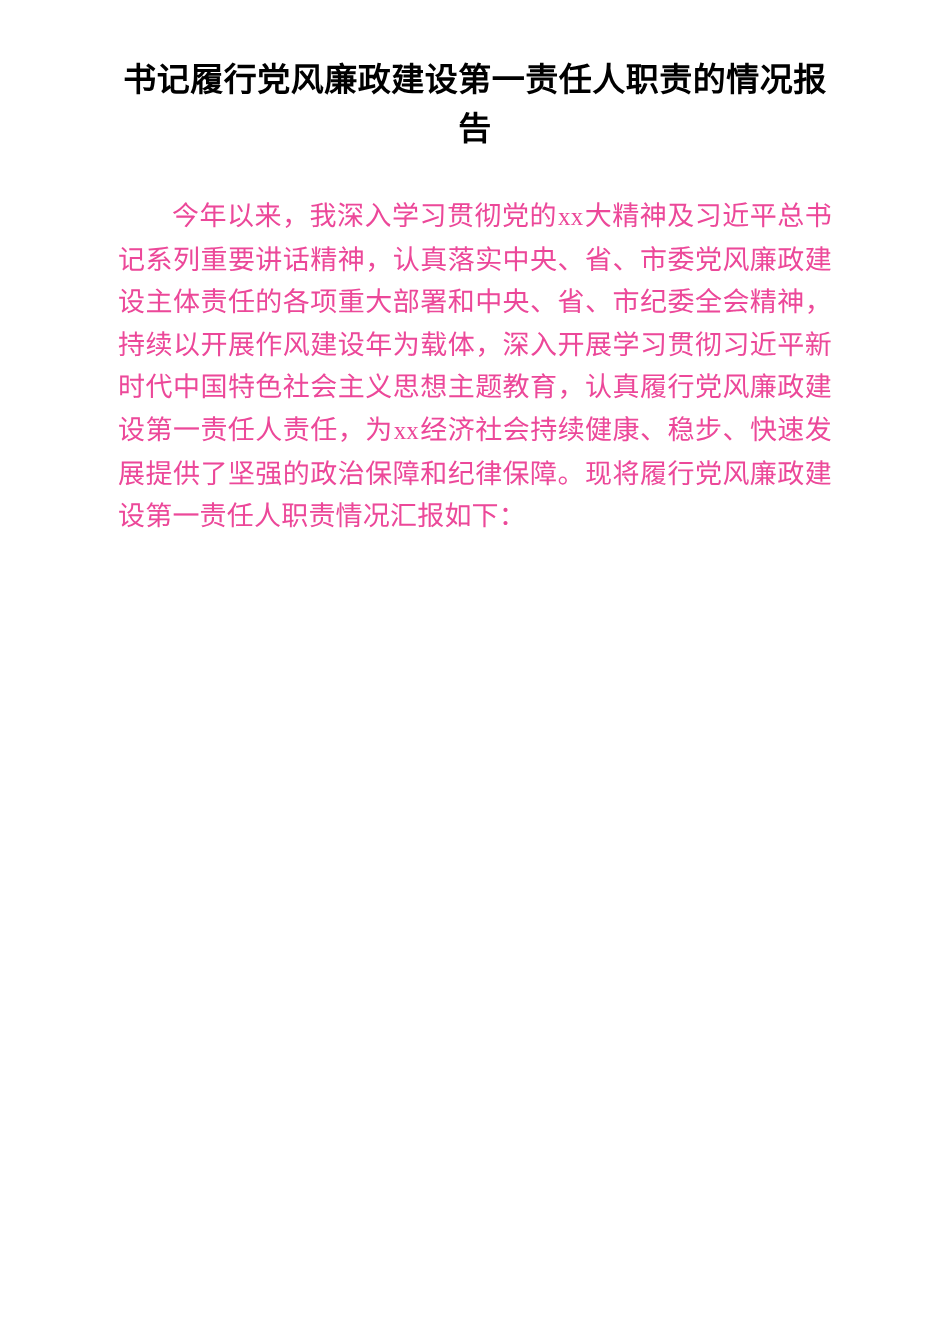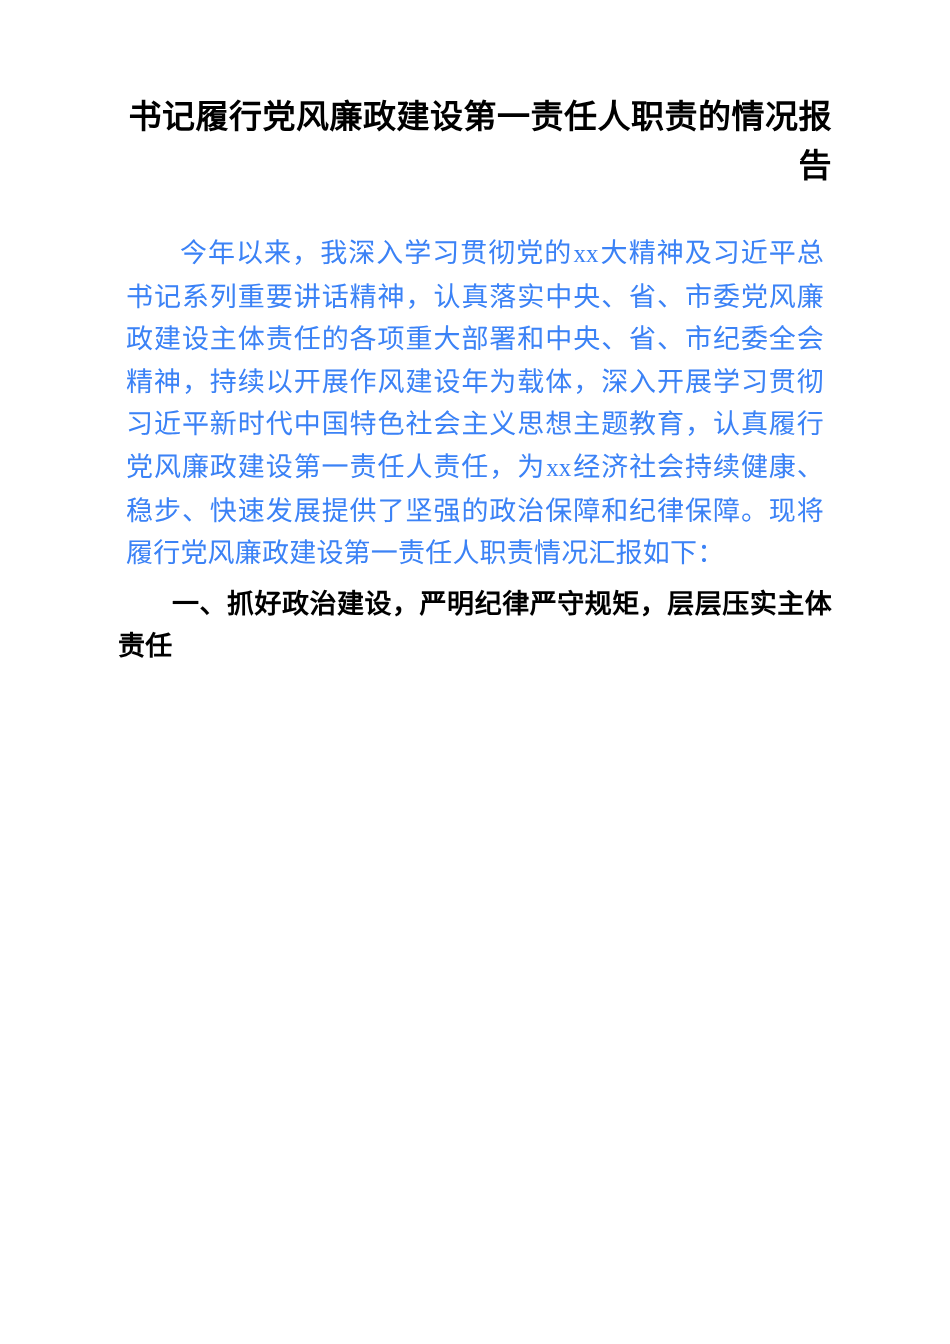--- a/index.html
+++ b/index.html
@@ -24,35 +24,35 @@
     top: 0;
     width: 714px;
   }
 
   
   .doc-title {
     font-family: "Liberation Serif", "DejaVu Serif", serif;
     font-weight: bold;
     font-size: 33px;
     line-height: 49px;
-    text-align: right;
+    text-align: center;
     color: #000000;
     margin: 0;
-    padding-top: 93px;
+    padding-top: 56px;
     letter-spacing: 0.5px;
     word-break: break-all;
   }
 
   
   .para {
     font-family: "DejaVu Serif", "Liberation Serif", serif;
     font-size: 27px;
     line-height: 42.6px;
-    color: #3b82f6;
-    margin: 8px;
+    color: #ec4899;
+    margin: 0;
     text-align: justify;
     text-justify: inter-character;
     text-indent: 2em;
     word-break: break-all;
     letter-spacing: 0.2px;
   }
 
   .para.first-body {
     margin-top: 41px;
   }
@@ -90,18 +90,17 @@
 </head>
 <body>
 
 <div class="page">
   <div class="content">
 
     <h1 class="doc-title">书记履行党风廉政建设第一责任人职责的情况报告</h1>
 
     <p class="para first-body"><span>今年以来，我深入学习贯彻党的</span><span class="latin">xx</span><span>大精神及习近平总书记系列重要讲话精神，认真落实中央、省、市委党风廉政建设主体责任的各项重大部署和中央、省、市纪委全会精神，持续以开展作风建设年为载体，深入开展学习贯彻习近平新时代中国特色社会主义思想主题教育，认真履行党风廉政建设第一责任人责任，为</span><span class="latin">xx</span><span>经济社会持续健康、稳步、快速发展提供了坚强的政治保障和纪律保障。现将履行党风廉政建设第一责任人职责情况汇报如下：</span></p>
 
-    <h2 class="section-heading">一、抓好政治建设，严明纪律严守规矩，层层压实主体责任</h2>
 
 
 
   </div>
 </div>
 
 </body></html>

